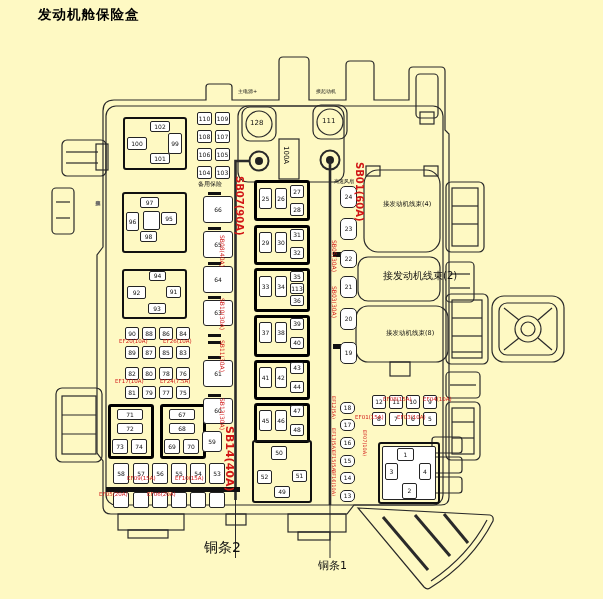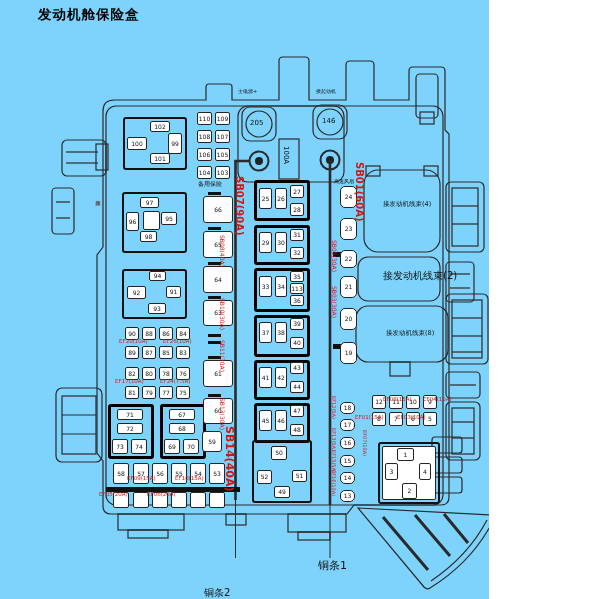--- a/index.html
+++ b/index.html
@@ -1,16 +1,16 @@
 <!DOCTYPE html>
 <html><head>
 <meta charset="utf-8">
 <style>
   html,body{margin:0;padding:0;background:#fff;}
-  #stage{position:relative;width:489px;height:599px;background:#7dd3fc;
+  #stage{position:relative;width:603px;height:599px;background:#fef9c3;
          font-family:"DejaVu Sans",sans-serif;overflow:hidden;}
   #casing{position:absolute;left:0;top:0;z-index:0;}
   .box{position:absolute;box-sizing:border-box;border:1px solid #242424;border-radius:2px;
        background:#fff;display:flex;align-items:center;justify-content:center;
        font-size:6px;line-height:1;color:#111;z-index:2;}
   .box.m{border-width:1.4px;border-radius:3px;}
   .box.rd{border-radius:5px;border-width:1.3px;}
   .box.f{border:3px solid #000;background:transparent;border-radius:3px;z-index:1;}
   .box.f2{border:2px solid #111;background:transparent;border-radius:3px;z-index:1;}
   .box.blk{background:#111;border:none;border-radius:0;}
@@ -499,22 +499,22 @@
     </div>
     <div class="box" style="left: 385px; top: 463px; width: 13px; height: 17px;">
       <span>3</span>
     </div>
     <div class="box" style="left: 419px; top: 463px; width: 12px; height: 17px;">
       <span>4</span>
     </div>
     <div class="box" style="left: 402px; top: 483px; width: 15px; height: 16px;">
       <span>2</span>
     </div>
-    <div class="txt" style="left: 250px; top: 120px; font-size: 7px;">205</div>
-    <div class="txt" style="left: 322px; top: 118px; font-size: 7px;">146</div>
+    <div class="txt" style="left: 250px; top: 120px; font-size: 7px;">128</div>
+    <div class="txt" style="left: 322px; top: 118px; font-size: 7px;">111</div>
     <div class="txt vert" style="left: 282px; top: 146px; font-size: 7px;">100A</div>
     <div class="txt" style="left: 198px; top: 181px; font-size: 6px;">备用保险</div>
     <div class="txt" style="left: 238px; top: 89px; font-size: 5px;">主电源+</div>
     <div class="txt" style="left: 316px; top: 89px; font-size: 5px;">接起动机</div>
     <div class="txt" style="left: 334px; top: 179px; font-size: 5px;">高速风扇</div>
     <div class="txt red vert bold" style="left: 234px; top: 176px; font-size: 10px;">SB07(90A)</div>
     <div class="txt red vert bold" style="left: 354px; top: 162px; font-size: 10px;">SB01(60A)</div>
     <div class="txt red vert bold" style="left: 224px; top: 426px; font-size: 11px;">SB14(40A)</div>
     <div class="txt red vert" style="left: 219px; top: 235px; font-size: 6px;">SB08(40A)</div>
     <div class="txt red vert" style="left: 219px; top: 298px; font-size: 6px;">SB10(30A)</div>
@@ -536,15 +536,15 @@
     <div class="txt red" style="left: 397px; top: 415px; font-size: 5.5px;">EF03(10A)</div>
     <div class="txt red vert" style="left: 331px; top: 396px; font-size: 5px;">EF12(5A)</div>
     <div class="txt red vert" style="left: 331px; top: 428px; font-size: 5px;">EF13(5A)</div>
     <div class="txt red vert" style="left: 331px; top: 450px; font-size: 5px;">EF15(5A)</div>
     <div class="txt red vert" style="left: 331px; top: 470px; font-size: 5px;">EF16(10A)</div>
     <div class="txt red vert" style="left: 362px; top: 430px; font-size: 5px;">EF07(10A)</div>
     <div class="txt" style="left: 383px; top: 201px; font-size: 6.5px;">接发动机线束(4)</div>
     <div class="txt" style="left: 383px; top: 271px; font-size: 10px;">接发动机线束(2)</div>
     <div class="txt" style="left: 386px; top: 330px; font-size: 6.5px;">接发动机线束(8)</div>
     <div class="txt gray vert" style="left: 95px; top: 196px; font-size: 5px;">接车身线束</div>
-    <div class="txt" style="left: 204px; top: 588px; font-size: 10px;">铜条2</div>
+    <div class="txt" style="left: 204px; top: 540px; font-size: 14px;">铜条2</div>
     <div class="txt" style="left: 318px; top: 560px; font-size: 11px;">铜条1</div>
   </div>
 
 </body></html>

